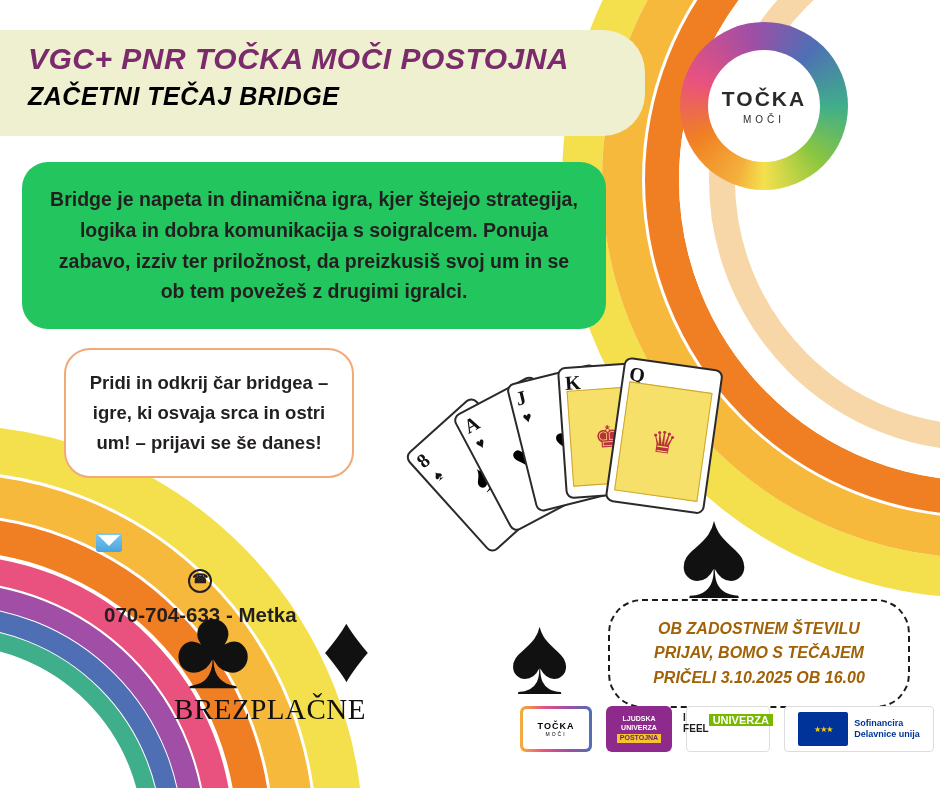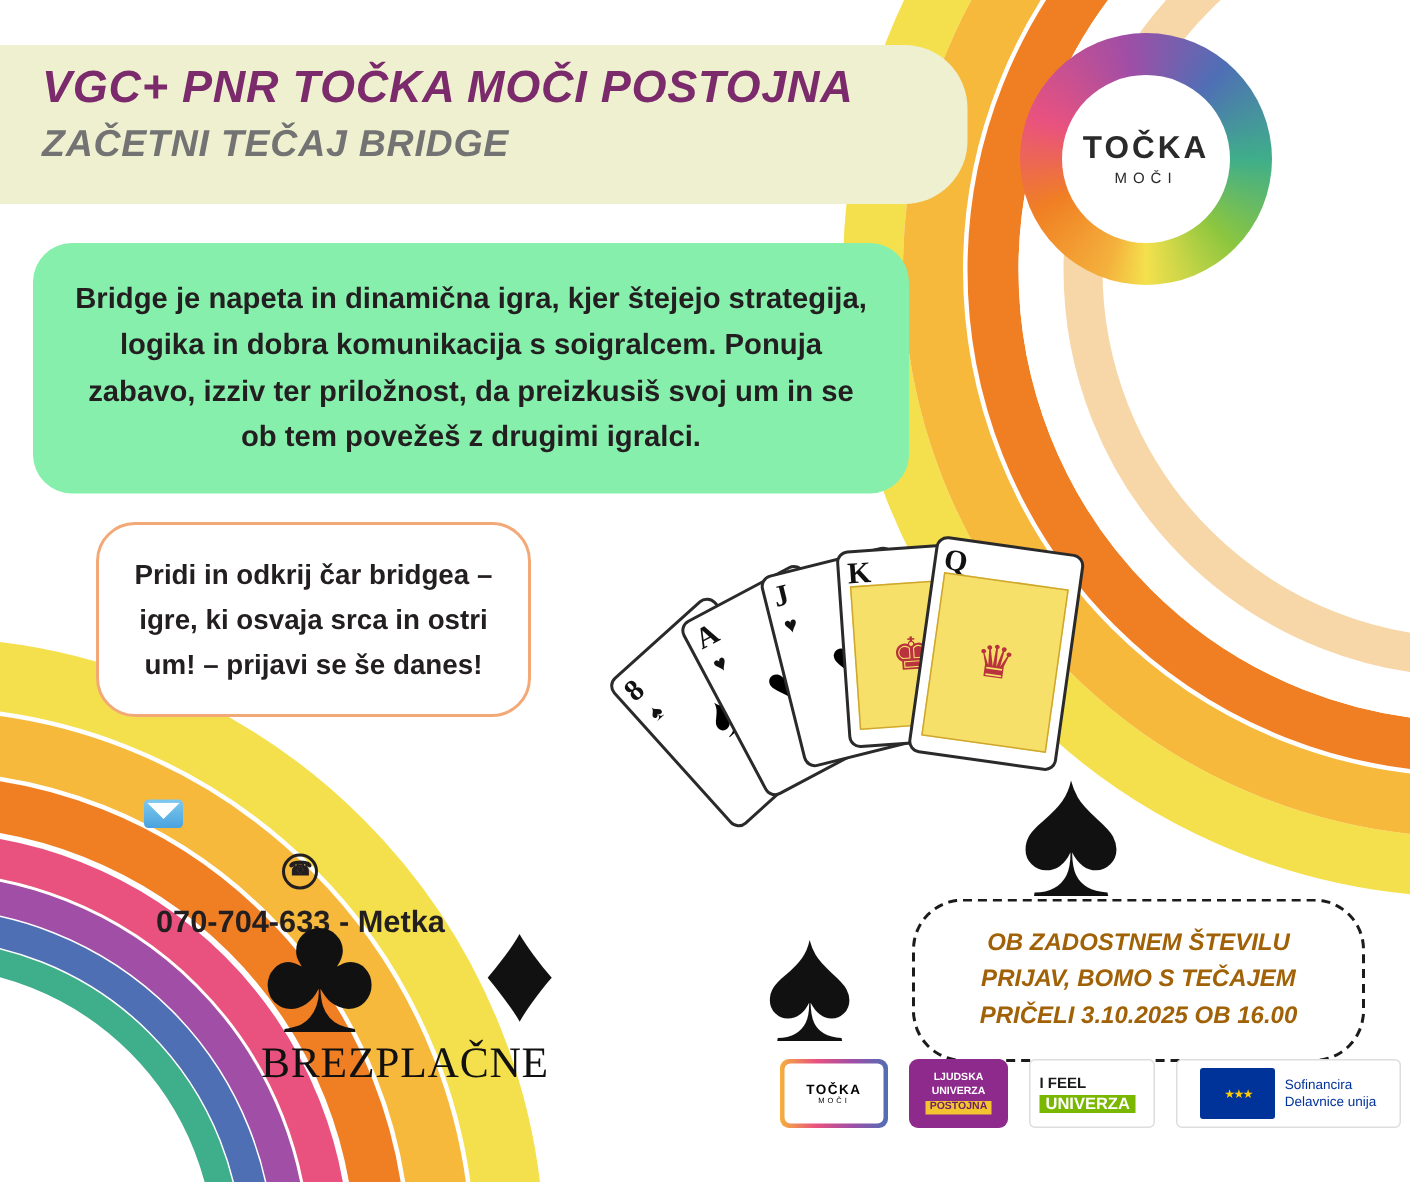--- a/index.html
+++ b/index.html
@@ -34,21 +34,21 @@
     margin-top: 16px;
   }
   .title-main {
     font-size: 30px; font-weight: bold; font-style: italic;
     color: #7b2a6b; letter-spacing: .5px;
     white-space: nowrap;
   }
   .title-sub {
     margin-top: 6px;
     font-size: 25px; font-weight: bold; font-style: italic;
-    color: #737373; letter-spacing: .5px;
+    color: #000000; letter-spacing: .5px;
     white-space: nowrap;
   }
 
   
   .logo {
     position: absolute; right: 92px; top: 22px;
     width: 168px; height: 168px;
     border-radius: 50%;
     background:
       conic-gradient(from 200deg,
@@ -67,21 +67,21 @@
     font-size: 21px; font-weight: bold; letter-spacing: 2px; color: #2a2a2a;
   }
   .logo .hole .l2 {
     font-size: 10px; letter-spacing: 4px; color: #2a2a2a; margin-top: 3px;
   }
 
   
   .block-intro {
     position: absolute; left: 22px; top: 162px;
     width: 584px; padding: 22px 26px;
-    background: #86efac;
+    background: #22c55e;
     border-radius: 26px;
     text-align: center;
     font-size: 19.5px; font-weight: bold; line-height: 1.58;
     color: #231f20;
   }
   .block-call {
     position: absolute; left: 64px; top: 348px;
     width: 290px; padding: 18px 22px;
     background: #fff;
     border: 2.5px solid #f3a977;
@@ -198,38 +198,38 @@
   .fl-tocka .t1 { font-size: 9px; font-weight: bold; letter-spacing: 1px; }
   .fl-tocka .t2 { font-size: 5px; letter-spacing: 2px; }
   .fl-lu {
     width: 66px; height: 46px; border-radius: 6px; background: #8e2a8b;
     color: #fff; flex-direction: column; font-size: 7px; font-weight: bold;
     text-align: center; line-height: 1.25; padding: 4px;
   }
   .fl-lu .lu3 { background: #f4c430; color: #6b1f68; margin-top: 2px; padding: 0 3px; }
   .fl-slo {
     width: 84px; height: 46px; border: 1px solid #ddd; border-radius: 4px;
-    flex-direction: column; align-items: flex-start; padding: 5px 6px;
+    flex-direction: row; align-items: flex-start; padding: 5px 6px;
   }
   .fl-slo .s1 { font-size: 10px; font-weight: bold; color: #1b1b1b; }
   .fl-slo .s2 {
     font-size: 11px; font-weight: bold; color: #fff;
     background: #7ab800; padding: 0 4px; margin-top: 2px;
   }
   .fl-eu {
     width: 150px; height: 46px; border: 1px solid #ddd; border-radius: 4px;
     display: flex; align-items: center; gap: 6px; padding: 0 6px;
   }
   .fl-eu .flag {
     width: 50px; height: 34px; background: #003399; border-radius: 2px;
     position: relative; flex: 0 0 auto;
     display: flex; align-items: center; justify-content: center;
     color: #ffcc00; font-size: 8px; letter-spacing: -1px;
   }
-  .fl-eu .txt { font-size: 9px; font-weight: normal; color: #003399; line-height: 1.25; }
+  .fl-eu .txt { font-size: 9px; font-weight: bold; color: #003399; line-height: 1.25; }
 </style>
 </head>
 <body>
 
 <div id="poster">
 
   <svg class="arc-wrap arc-tr" viewBox="0 0 760 900">
     <g fill="none" stroke-linecap="butt">
       <circle cx="500" cy="430" r="398" stroke="#f4e04d" stroke-width="40"></circle>
       <circle cx="500" cy="430" r="358" stroke="#f6b93b" stroke-width="40"></circle>

